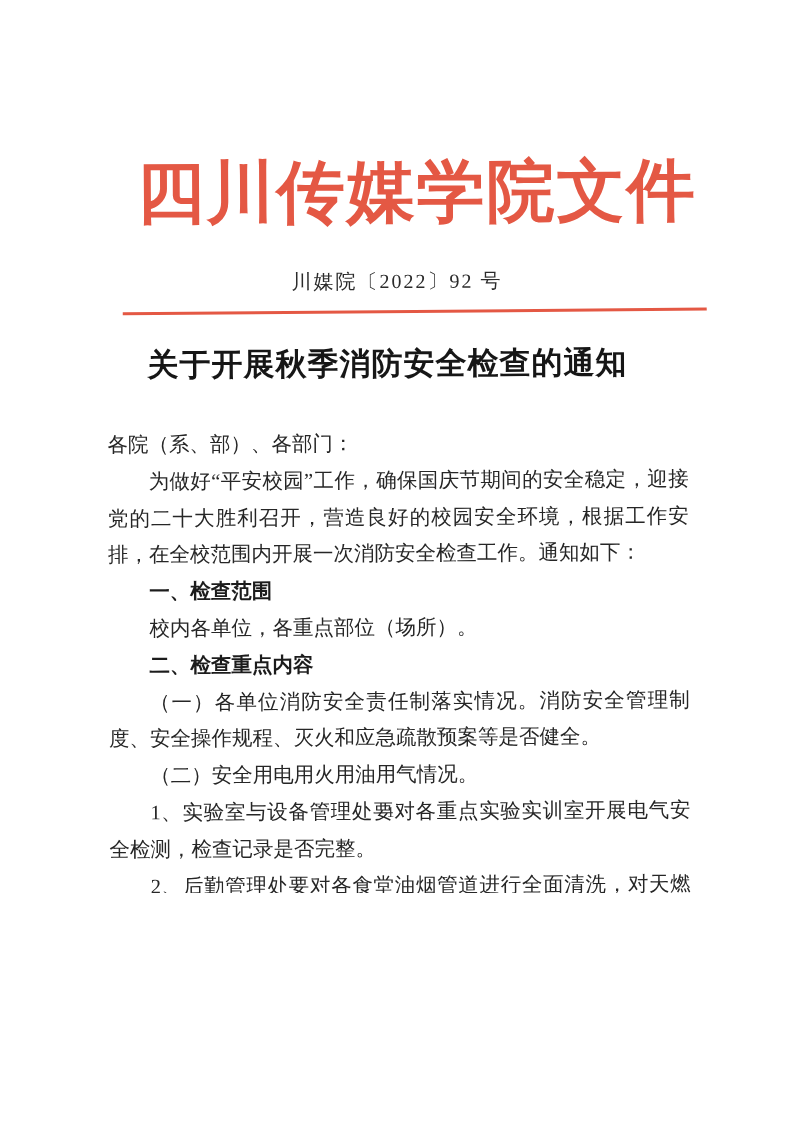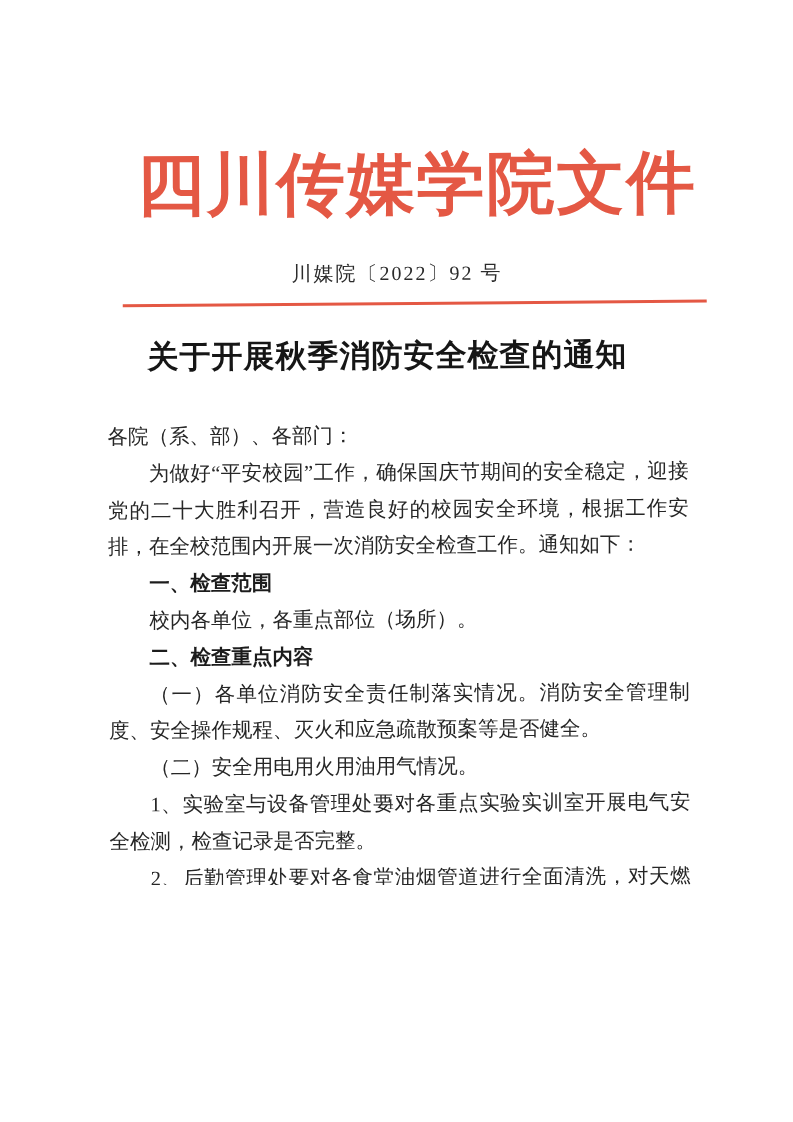--- a/index.html
+++ b/index.html
@@ -4,21 +4,21 @@
 <style>
   html, body {
     margin: 0;
     padding: 0;
     background: #ffffff;
   }
   .page {
     position: relative;
     width: 793px;
     height: 885px;
-    margin: 0 auto;
+    margin: 8px auto;
     background: #ffffff;
     overflow: hidden;
     font-family: "Liberation Serif", serif;
     color: #222222;
   }
   .content {
     position: relative;
     height: 100%;
     padding: 0 105px 0 107px;
     box-sizing: border-box;

